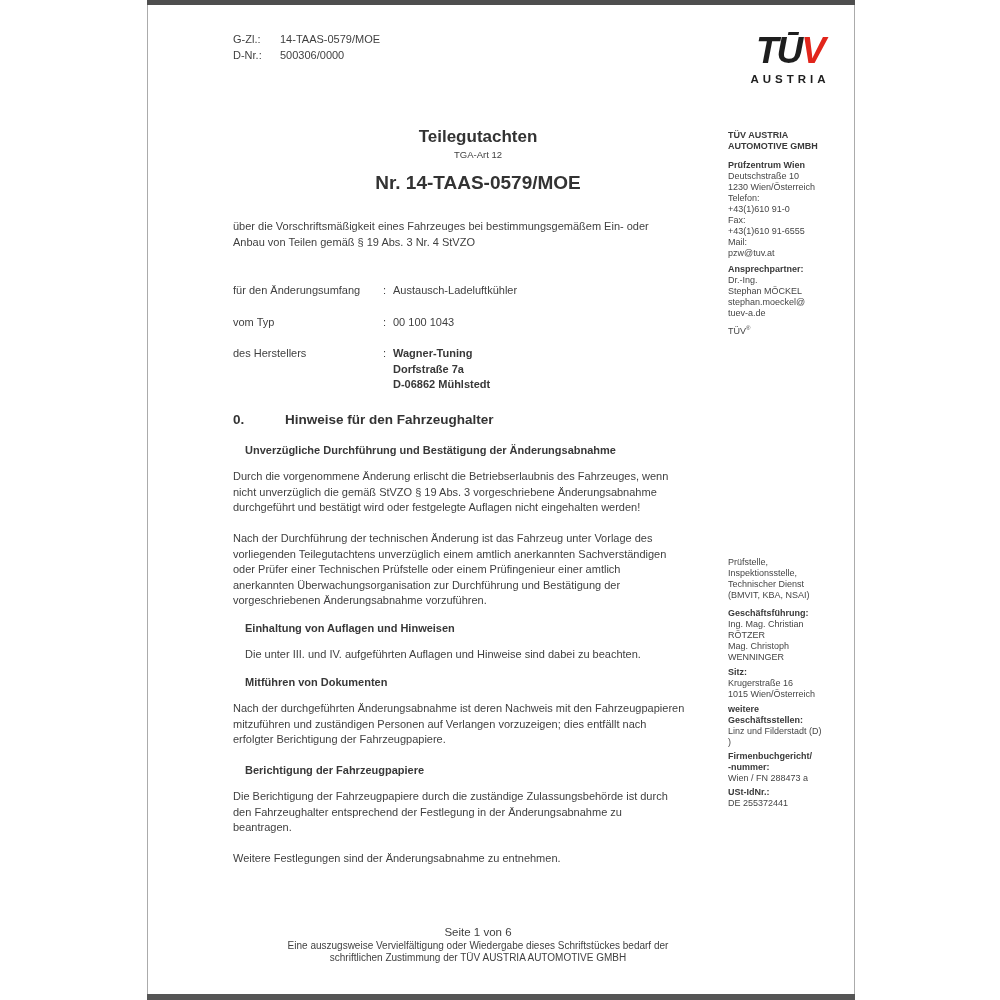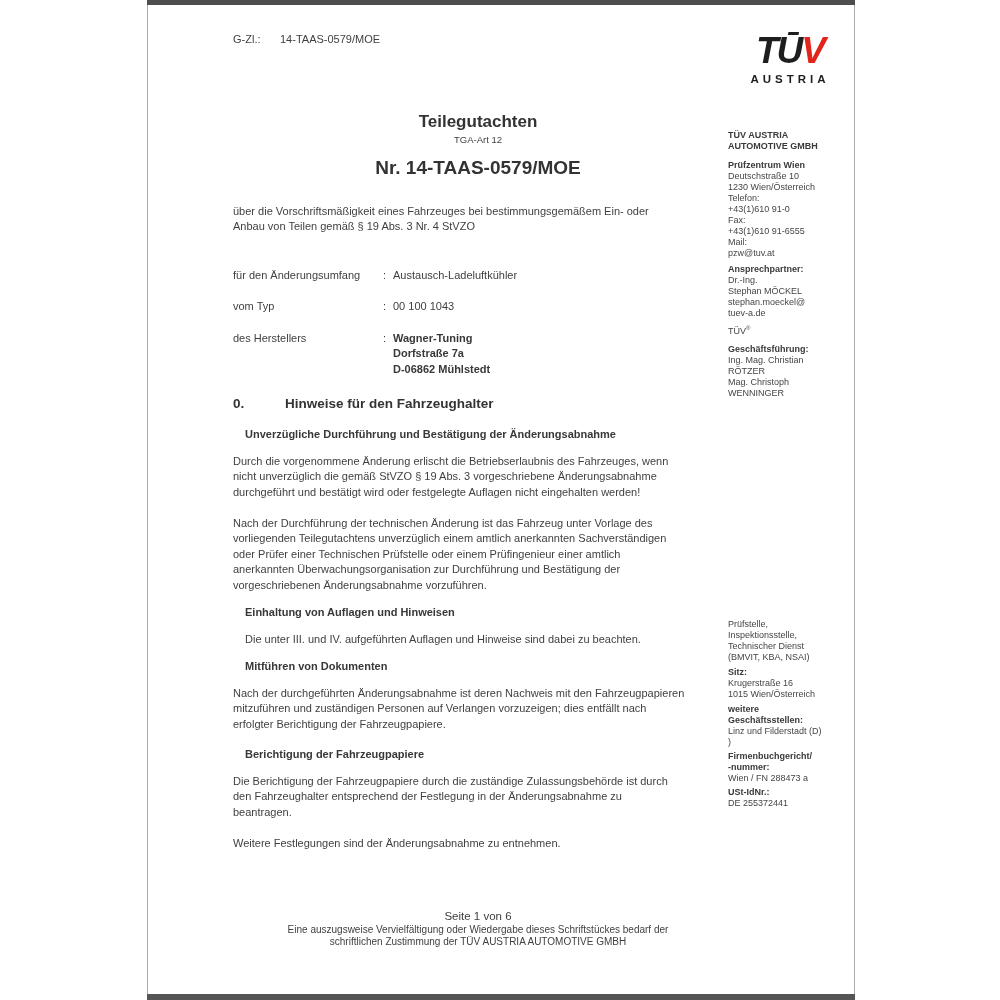--- a/index.html
+++ b/index.html
@@ -59,20 +59,24 @@
     <div class="logo-sub">AUSTRIA</div>
   </div>
 
   <div class="maincol">
 
     <div class="refs">
       <div class="refrow">
         <span class="reflabel">G-Zl.:</span>
         <span>14-TAAS-0579/MOE</span>
       </div>
+      <div class="refrow">
+        <span class="reflabel">D-Nr.:</span>
+        <span>500306/0000</span>
+      </div>
     </div>
 
     <div class="titleblock">
       <div class="doc-title">Teilegutachten</div>
       <div class="doc-sub">TGA-Art 12</div>
       <div class="doc-nr">Nr. 14-TAAS-0579/MOE</div>
     </div>
 
     <div class="intro pre">über die Vorschriftsmäßigkeit eines Fahrzeuges bei bestimmungsgemäßem Ein- oder
 Anbau von Teilen gemäß § 19 Abs. 3 Nr. 4 StVZO</div>
@@ -158,35 +162,35 @@
     <div class="sb" style="margin-top:5px;">
       <div class="t">Ansprechpartner:</div>
       <div class="l">Dr.-Ing.
 Stephan MÖCKEL
 stephan.moeckel@
 tuev-a.de</div>
     </div>
 
     <div class="tuvmark" style="margin-top:4px;"><span>TÜV</span><sup>®</sup></div>
 
+    <div class="sb" style="margin-top:220px;">
+      <div class="l">Prüfstelle,
+Inspektionsstelle,
+Technischer Dienst
+(BMVIT, KBA, NSAI)</div>
+    </div>
+
     <div class="sb" style="margin-top:7px;">
       <div class="t">Geschäftsführung:</div>
       <div class="l">Ing. Mag. Christian
 RÖTZER
 Mag. Christoph
 WENNINGER</div>
     </div>
 
-    <div class="sb" style="margin-top:220px;">
-      <div class="l">Prüfstelle,
-Inspektionsstelle,
-Technischer Dienst
-(BMVIT, KBA, NSAI)</div>
-    </div>
-
     <div class="sb" style="margin-top:4px;">
       <div class="t">Sitz:</div>
       <div class="l">Krugerstraße 16
 1015 Wien/Österreich</div>
     </div>
 
     <div class="sb" style="margin-top:4px;">
       <div class="t">weitere
 Geschäftsstellen:</div>
       <div class="l">Linz und Filderstadt (D)

